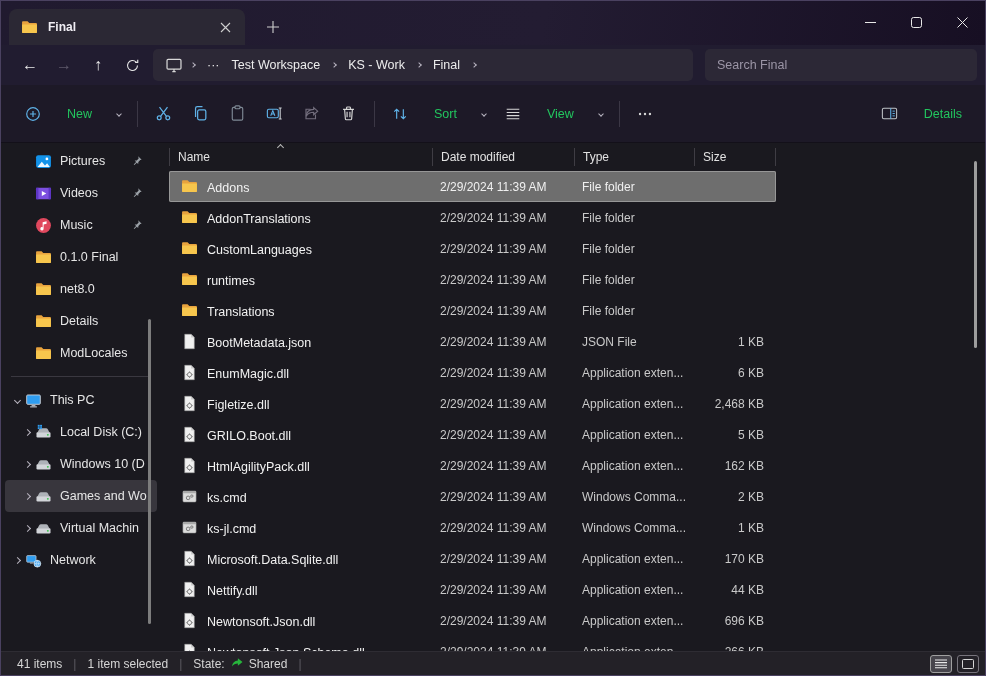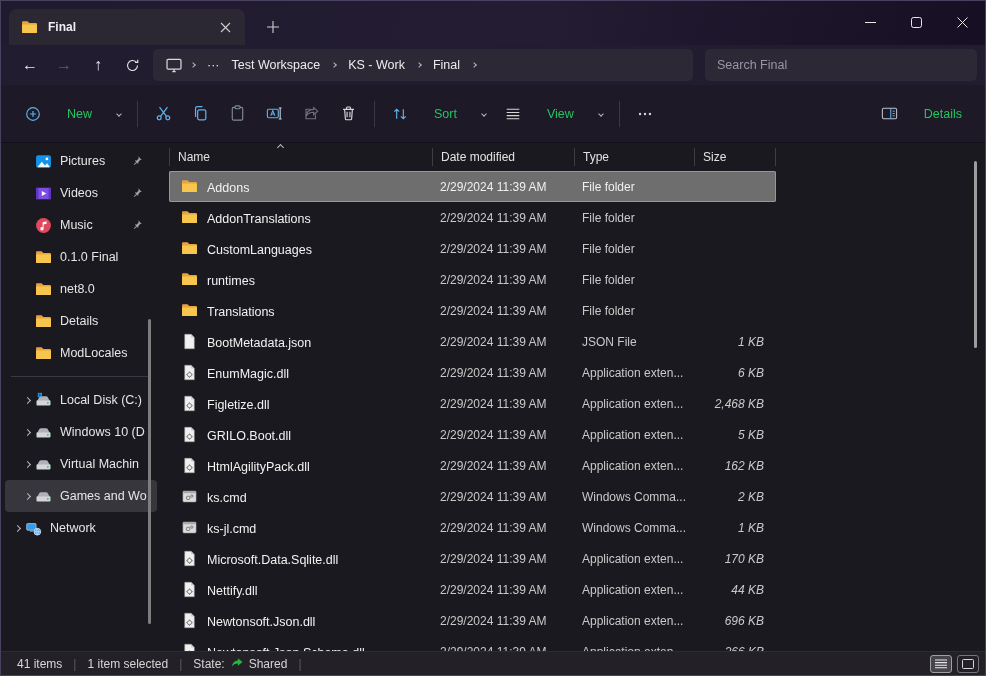--- a/index.html
+++ b/index.html
@@ -78,21 +78,21 @@
   .sort-caret { position:absolute; left:109px; top:2px; width:5px; height:5px;
     border-left:1.3px solid #b9b9b9; border-top:1.3px solid #b9b9b9; transform:rotate(45deg); }
   .rows { position:relative; }
   .frow { height:31px; align-items:center; border-radius:2px; }
   .frow.selected { background:#6e6e6e; box-shadow:inset 0 0 0 1px #979797; }
   .cell-name { display:flex; align-items:flex-end; padding-left:12px; gap:9px;
     color:#f2f2f2; font-size:12.5px; overflow:hidden; white-space:nowrap; }
   .cell-name .ficon { width:17px; height:17px; flex:none; display:flex; }
   .cell-name .ficon svg { width:17px; height:17px; }
   .cell-date, .cell-type { color:#c9c9c9; font-size:12px; padding-left:8px; white-space:nowrap; }
-  .cell-size { color:#c9c9c9; font-size:12px; text-align:right; padding-right:12px; white-space:nowrap;font-style:italic; }
+  .cell-size { color:#c9c9c9; font-size:12px; text-align:right; padding-right:12px; white-space:nowrap; }
   .frow.selected .cell-date, .frow.selected .cell-type, .frow.selected .cell-size { color:#f0f0f0; }
   .file-scroll { position:absolute; right:8px; top:18px; width:3px; height:187px;
     background:#9d9d9d; border-radius:2px; }
 
   
   .statusbar { height:24px; background:#232127; border-top:1px solid #2e2c33;
     display:flex; align-items:center; padding:0 6px 0 16px; font-size:12px;
     color:#d6d6d6; gap:11px; flex:none; }
   .sb-sep { color:#5c5a62; }
   .sb-state { display:flex; align-items:center; gap:5px; }
@@ -354,20 +354,33 @@
         <div class="side-item" style="padding-left: 30px;">
           <span class="side-icon">
             <svg viewBox="0 0 16 16">
               <path fill="#e8a33e" d="M1 3.2c0-.6.4-1 1-1h4.2l1.6 1.6H14c.6 0 1 .4 1 1v7.4c0 .6-.4 1-1 1H2c-.6 0-1-.4-1-1z"></path>
               <path fill="#f7c64d" d="M1 5.2h14v7c0 .6-.4 1-1 1H2c-.6 0-1-.4-1-1z"></path>
             </svg>
           </span>
           <span class="side-label">ModLocales</span>
         </div>
         <div class="side-divider"></div>
+        <div class="side-item" style="padding-left: 4px;">
+          <span class="side-chev">
+            <span class="chev down"></span>
+          </span>
+          <span class="side-icon">
+            <svg viewBox="0 0 16 16">
+              <rect x="1.6" y="2.8" width="12.8" height="8.8" rx="1" fill="#2f9df0" stroke="#c6cbd2" stroke-width="0.9"></rect>
+              <rect x="6.2" y="12.2" width="3.6" height="1.3" fill="#aeb4bb"></rect>
+              <rect x="4.8" y="13.5" width="6.4" height="1" fill="#c6cbd2"></rect>
+            </svg>
+          </span>
+          <span class="side-label">This PC</span>
+        </div>
         <div class="side-item" style="padding-left: 14px;">
           <span class="side-chev">
             <span class="chev right"></span>
           </span>
           <span class="side-icon">
             <svg viewBox="0 0 16 16">
               <path d="M2.2 8.2l1.9-3.4c.3-.5.8-.8 1.4-.8h5c.6 0 1.1.3 1.4.8l1.9 3.4z" fill="#aeb2b8"></path>
               <rect x="1.4" y="7.8" width="13.2" height="4.8" rx="1.1" fill="#d2d5d9"></rect>
               <circle cx="12.1" cy="10.2" r="0.9" fill="#39c24d"></circle>
               <g fill="#2f9df0">
@@ -386,45 +399,45 @@
           </span>
           <span class="side-icon">
             <svg viewBox="0 0 16 16">
               <path d="M2.2 8.2l1.9-3.4c.3-.5.8-.8 1.4-.8h5c.6 0 1.1.3 1.4.8l1.9 3.4z" fill="#aeb2b8"></path>
               <rect x="1.4" y="7.8" width="13.2" height="4.8" rx="1.1" fill="#d2d5d9"></rect>
               <circle cx="12.1" cy="10.2" r="0.9" fill="#39c24d"></circle>
             </svg>
           </span>
           <span class="side-label">Windows 10 (D</span>
         </div>
+        <div class="side-item selected" style="padding-left: 14px;">
+          <span class="side-chev">
+            <span class="chev right"></span>
+          </span>
+          <span class="side-icon">
+            <svg viewBox="0 0 16 16">
+              <path d="M2.2 8.2l1.9-3.4c.3-.5.8-.8 1.4-.8h5c.6 0 1.1.3 1.4.8l1.9 3.4z" fill="#aeb2b8"></path>
+              <rect x="1.4" y="7.8" width="13.2" height="4.8" rx="1.1" fill="#d2d5d9"></rect>
+              <circle cx="12.1" cy="10.2" r="0.9" fill="#39c24d"></circle>
+            </svg>
+          </span>
+          <span class="side-label">Games and Wo</span>
+        </div>
         <div class="side-item" style="padding-left: 14px;">
           <span class="side-chev">
             <span class="chev right"></span>
           </span>
           <span class="side-icon">
             <svg viewBox="0 0 16 16">
               <path d="M2.2 8.2l1.9-3.4c.3-.5.8-.8 1.4-.8h5c.6 0 1.1.3 1.4.8l1.9 3.4z" fill="#aeb2b8"></path>
               <rect x="1.4" y="7.8" width="13.2" height="4.8" rx="1.1" fill="#d2d5d9"></rect>
               <circle cx="12.1" cy="10.2" r="0.9" fill="#39c24d"></circle>
             </svg>
           </span>
           <span class="side-label">Virtual Machin</span>
-        </div>
-        <div class="side-item selected" style="padding-left: 14px;">
-          <span class="side-chev">
-            <span class="chev right"></span>
-          </span>
-          <span class="side-icon">
-            <svg viewBox="0 0 16 16">
-              <path d="M2.2 8.2l1.9-3.4c.3-.5.8-.8 1.4-.8h5c.6 0 1.1.3 1.4.8l1.9 3.4z" fill="#aeb2b8"></path>
-              <rect x="1.4" y="7.8" width="13.2" height="4.8" rx="1.1" fill="#d2d5d9"></rect>
-              <circle cx="12.1" cy="10.2" r="0.9" fill="#39c24d"></circle>
-            </svg>
-          </span>
-          <span class="side-label">Games and Wo</span>
         </div>
         <div class="side-item" style="padding-left: 4px;">
           <span class="side-chev">
             <span class="chev right"></span>
           </span>
           <span class="side-icon">
             <svg viewBox="0 0 16 16">
               <rect x="1.6" y="3.4" width="8.8" height="6.2" rx="0.8" fill="#2f9df0" stroke="#c6cbd2" stroke-width="0.7"></rect>
               <rect x="4.6" y="10" width="2.8" height="0.9" fill="#aeb4bb"></rect>
               <circle cx="11.6" cy="11" r="3.2" fill="#4aa9f2" stroke="#e2ebf2" stroke-width="0.7"></circle>

